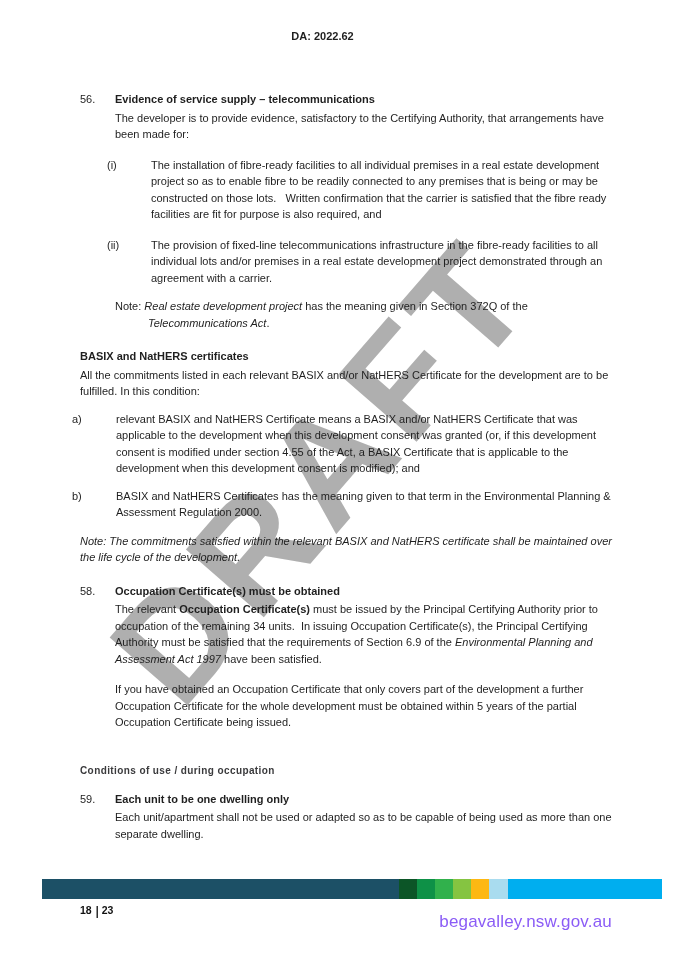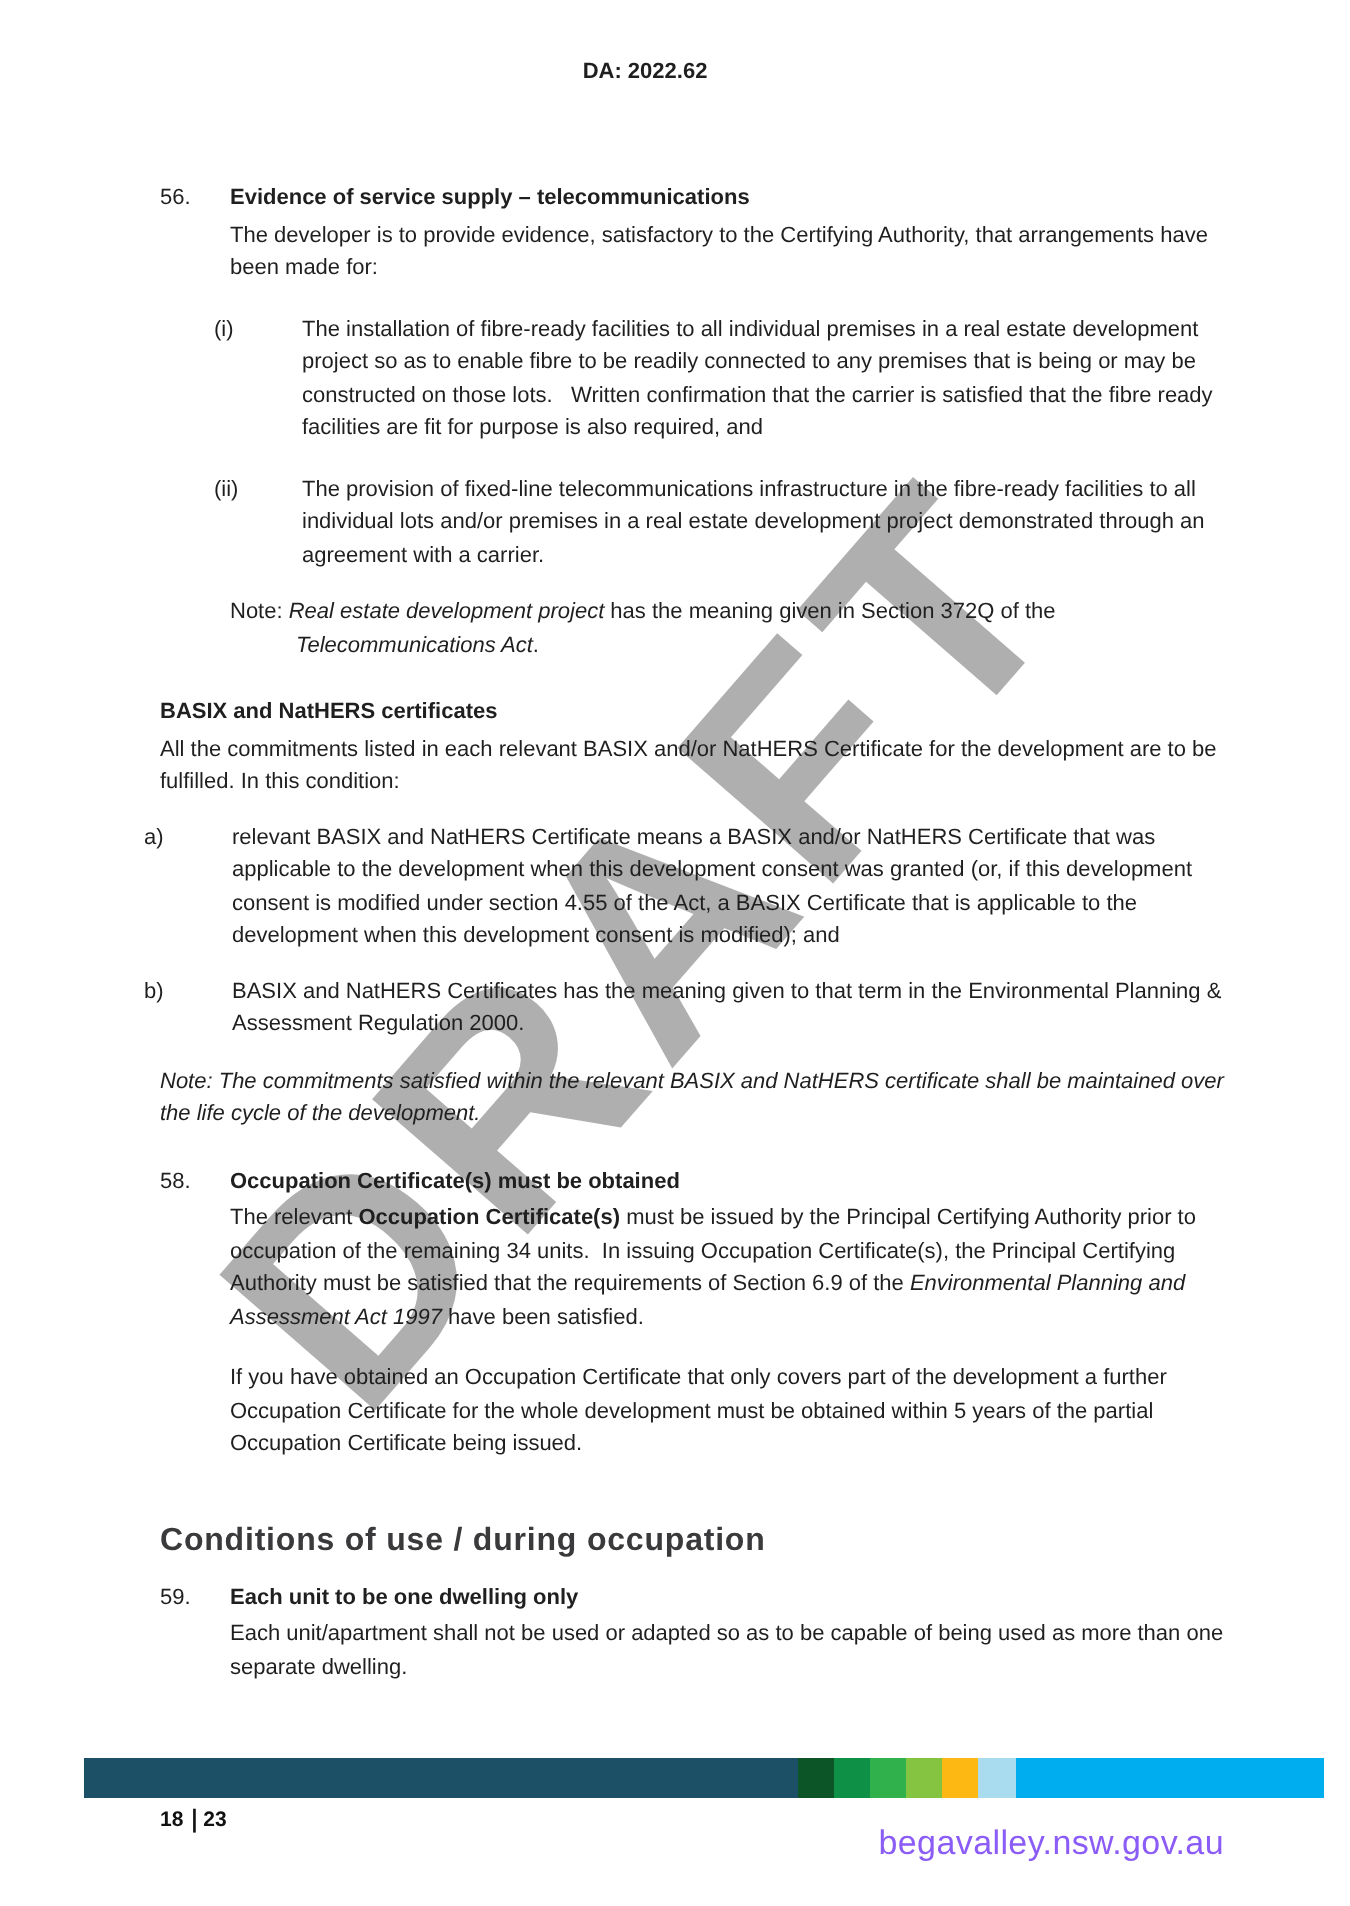--- a/index.html
+++ b/index.html
@@ -28,21 +28,21 @@
   .para { margin:0 0 11px 0; }
   .sub { display:flex; margin-left:-8px; margin-top:14px; }
   .sub .marker { width:32px; flex:none; }
   .sub .sub-body { flex:1;margin-left:12px; }
   .note-hang { padding-left:33px; text-indent:-33px; margin-top:12px; margin-bottom:2px; }
   .note-full { margin-top:12px; margin-bottom:2px; font-style:italic; }
   .it { font-style:italic; }
   .bd { font-weight:bold; }
   .gap-lg { margin-top:15px; }
   .section-heading {
-    font-size:16px; font-weight:bold; color:#3a3a3c; letter-spacing:0.4px;
+    font-size:10px; font-weight:bold; color:#3a3a3c; letter-spacing:0.4px;
     margin:19px 0 10px 0; line-height:20px;
   }
   .footer-bar {
     position:absolute; left:42px; top:879px; width:620px; height:20px;
     display:flex; z-index:2;
   }
   .footer-bar div { height:100%; }
   .page-num {
     position:absolute; left:80px; top:904px; font-size:10.5px; font-weight:bold;
     color:#111; z-index:2;

